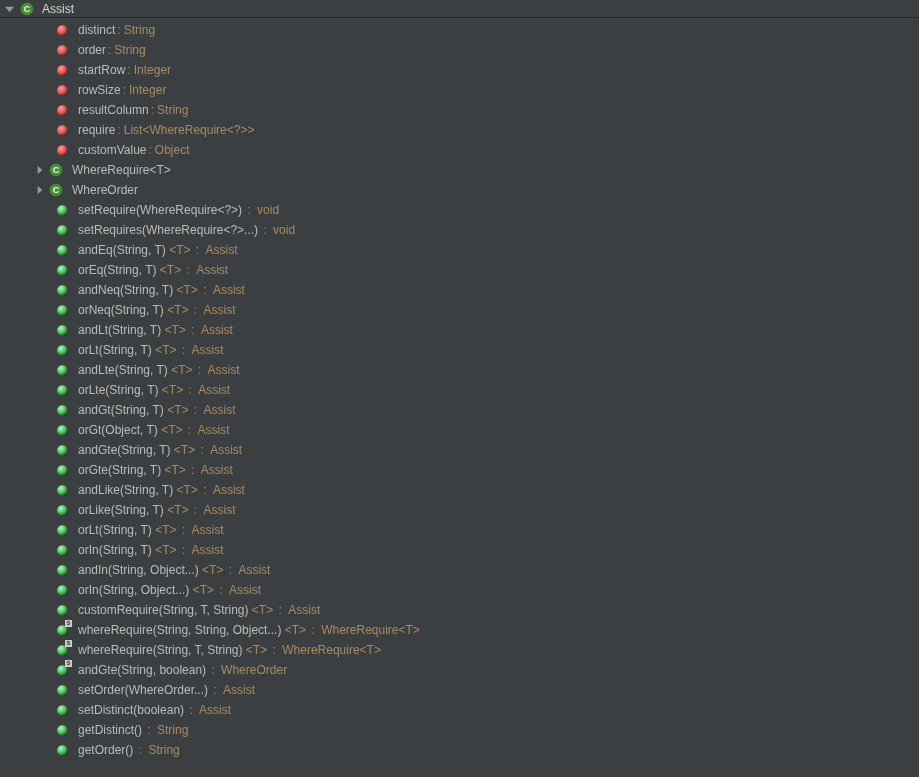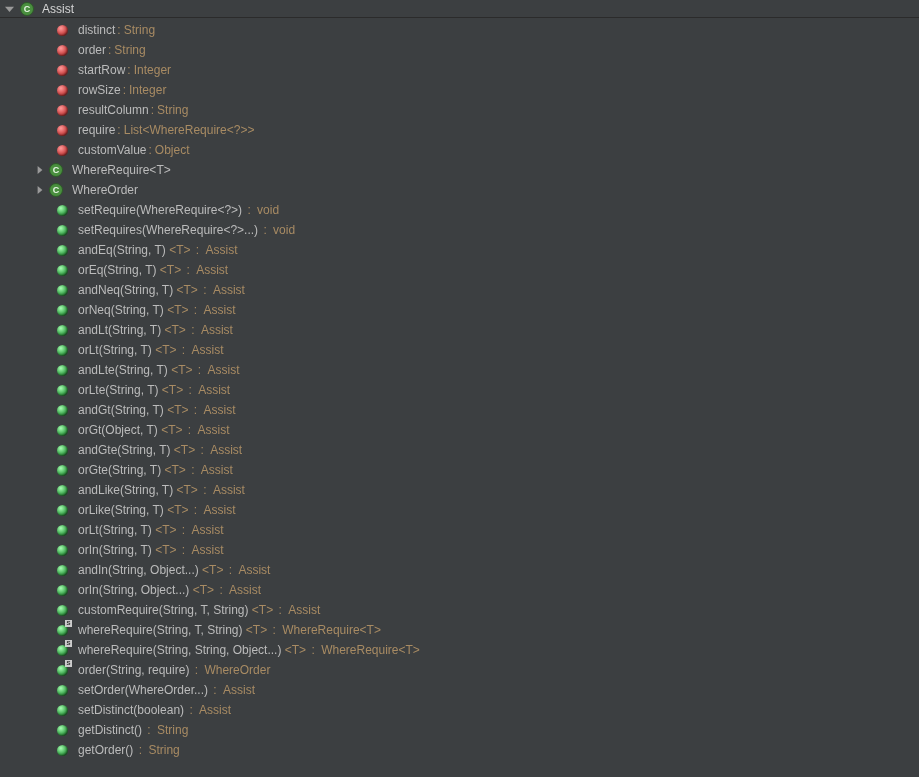--- a/index.html
+++ b/index.html
@@ -349,37 +349,37 @@
         <span class="method-ball"></span>
       </span>
       <span class="sig"><span class="name-text">customRequire(String, T, String)</span> <span class="generic-text">&lt;T&gt;</span><span class="colon"> : </span><span class="type-text">Assist</span></span>
     </div>
     <div class="row">
       <span class="indent-2"></span>
       <span class="icon">
         <span class="method-ball"></span>
         <span class="static-badge">S</span>
       </span>
+      <span class="sig"><span class="name-text">whereRequire(String, String, Object...)</span> <span class="generic-text">&lt;T&gt;</span><span class="colon"> : </span><span class="type-text">WhereRequire&lt;T&gt;</span></span>
+    </div>
+    <div class="row">
+      <span class="indent-2"></span>
+      <span class="icon">
+        <span class="method-ball"></span>
+        <span class="static-badge">S</span>
+      </span>
       <span class="sig"><span class="name-text">whereRequire(String, T, String)</span> <span class="generic-text">&lt;T&gt;</span><span class="colon"> : </span><span class="type-text">WhereRequire&lt;T&gt;</span></span>
     </div>
     <div class="row">
       <span class="indent-2"></span>
       <span class="icon">
         <span class="method-ball"></span>
         <span class="static-badge">S</span>
       </span>
-      <span class="sig"><span class="name-text">whereRequire(String, String, Object...)</span> <span class="generic-text">&lt;T&gt;</span><span class="colon"> : </span><span class="type-text">WhereRequire&lt;T&gt;</span></span>
-    </div>
-    <div class="row">
-      <span class="indent-2"></span>
-      <span class="icon">
-        <span class="method-ball"></span>
-        <span class="static-badge">S</span>
-      </span>
-      <span class="sig"><span class="name-text">order(String, require)</span><span class="colon"> : </span><span class="type-text">WhereOrder</span></span>
+      <span class="sig"><span class="name-text">andGte(String, boolean)</span><span class="colon"> : </span><span class="type-text">WhereOrder</span></span>
     </div>
     <div class="row">
       <span class="indent-2"></span>
       <span class="icon">
         <span class="method-ball"></span>
       </span>
       <span class="sig"><span class="name-text">setOrder(WhereOrder...)</span><span class="colon"> : </span><span class="type-text">Assist</span></span>
     </div>
     <div class="row">
       <span class="indent-2"></span>

